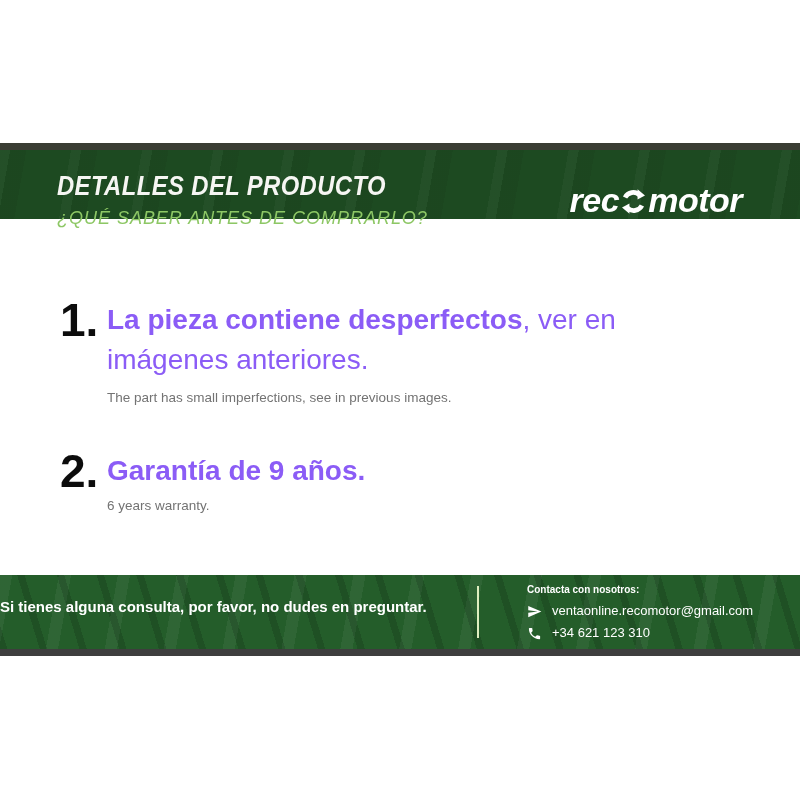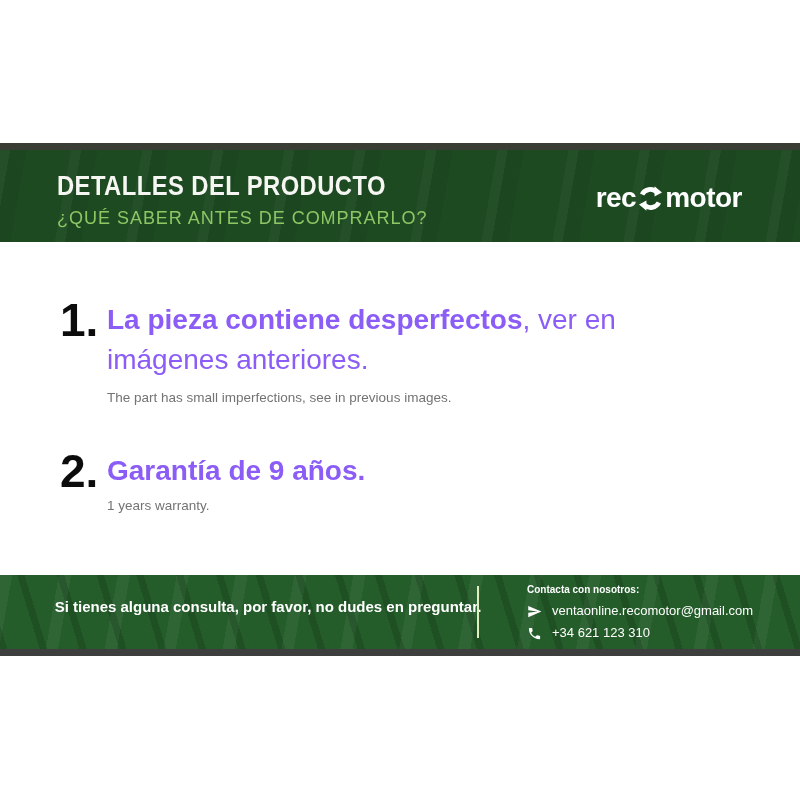--- a/index.html
+++ b/index.html
@@ -5,38 +5,39 @@
   html,body{margin:0;padding:0;background:#fff;}
   .canvas{
     position:relative;width:800px;height:800px;background:#ffffff;overflow:hidden;
     font-family:"Liberation Sans","DejaVu Sans",sans-serif;
   }
   
   .header-top-strip{
     position:absolute;left:0;top:143px;width:800px;height:7px;background:#3a3d33;
   }
   .header-band{
-    position:absolute;left:0;top:150px;width:800px;height:92px;
+    position:absolute;left:0;top:150px;width:800px;height:69px;
     background:
       repeating-linear-gradient(100deg, rgba(255,255,255,0.03) 0 10px, rgba(0,0,0,0.05) 10px 26px, transparent 26px 70px),
       #1d4a21;
+    font-style: italic;
   }
   .header-title{
     position:absolute;left:57px;top:20px;margin:0;
     font-size:28px;font-weight:700;color:#f6f6f3;letter-spacing:0.5px;
     transform:scaleX(0.85);transform-origin:left center;white-space:nowrap;
   }
   .header-subtitle{
     position:absolute;left:57px;top:57px;margin:0;
     font-size:19px;font-weight:400;color:#8dc765;letter-spacing:1px;
     transform:scaleX(0.95);transform-origin:left center;white-space:nowrap;
   }
   .logo{
     position:absolute;right:58px;top:33px;display:flex;align-items:center;
-    font-size:28px;font-weight:700;color:#ffffff;letter-spacing:-0.5px;line-height:1;
+    font-size:34px;font-weight:700;color:#ffffff;letter-spacing:-0.5px;line-height:1;
   }
   .logo .recycle-o{width:27px;height:27px;margin:2px 1px 0 1px;display:block;}
   
   .item{position:absolute;left:60px;display:flex;align-items:flex-start;}
   .item-1{top:300px;}
   .item-2{top:451px;}
   .item-num{
     width:47px;flex:0 0 47px;font-size:46px;font-weight:700;color:#0c0c0c;line-height:40px;
   }
   .item-body{width:565px;}
@@ -53,21 +54,21 @@
     position:absolute;left:0;top:575px;width:800px;height:74px;
     background:
       repeating-linear-gradient(73deg, rgba(0,0,0,0.14) 0 7px, transparent 7px 38px),
       repeating-linear-gradient(100deg, rgba(255,255,255,0.05) 0 12px, transparent 12px 58px),
       #245d2a;
   }
   .footer-bottom-strip{
     position:absolute;left:0;top:649px;width:800px;height:7px;background:#3e3e3e;
   }
   .footer-message{
-    position:absolute;left:0;top:23px;width:536px;margin:0;text-align:center;
+    position:absolute;left:0;top:23px;width:536px;margin:0;text-align:left;
     font-size:15px;font-weight:700;color:#ffffff;
   }
   .footer-divider{
     position:absolute;left:477px;top:11px;width:2px;height:52px;background:#dfeec0;
   }
   .footer-contact{position:absolute;left:527px;top:7px;color:#ffffff;}
   .contact-heading{margin:0;font-size:10px;font-weight:700;line-height:15px;}
   .contact-row{display:flex;align-items:center;margin-top:6px;height:16px;text-align:center;}
   .contact-row .cicon{width:15px;height:15px;flex:0 0 15px;margin-right:10px;display:block;}
   .contact-text{font-size:13px;font-weight:400;line-height:16px;}
@@ -101,21 +102,21 @@
       <div class="item-body">
         <p class="item-headline"><span class="b">La pieza contiene desperfectos</span><span>, ver en imágenes anteriores.</span></p>
         <p class="item-translation">The part has small imperfections, see in previous images.</p>
       </div>
     </section>
 
     <section class="item item-2">
       <div class="item-num">2.</div>
       <div class="item-body">
         <p class="item-headline"><span class="b">Garantía de 9 años.</span><span></span></p>
-        <p class="item-translation">1 years warranty.</p>
+        <p class="item-translation">6 years warranty.</p>
       </div>
     </section>
   </main>
 
   <footer class="footer-band">
     <p class="footer-message">Si tienes alguna consulta, por favor, no dudes en preguntar.</p>
     <div class="footer-divider"></div>
 
     <div class="footer-contact">
       <p class="contact-heading">Contacta con nosotros:</p>

